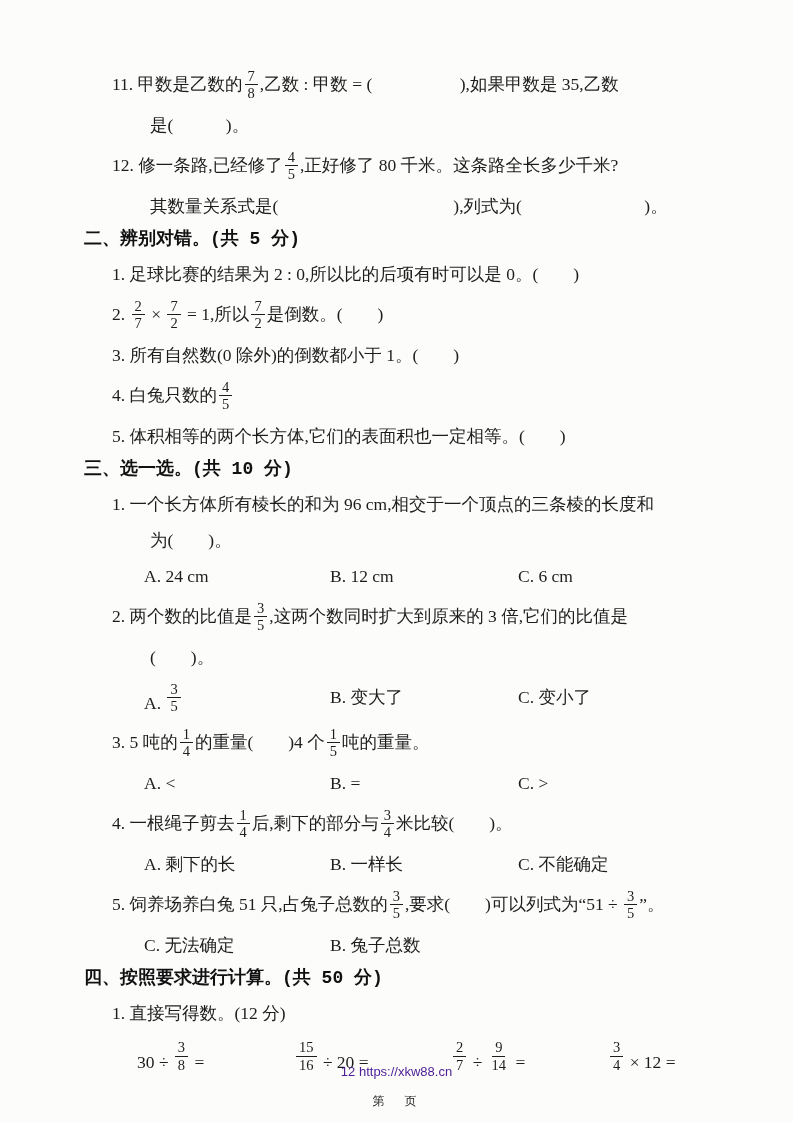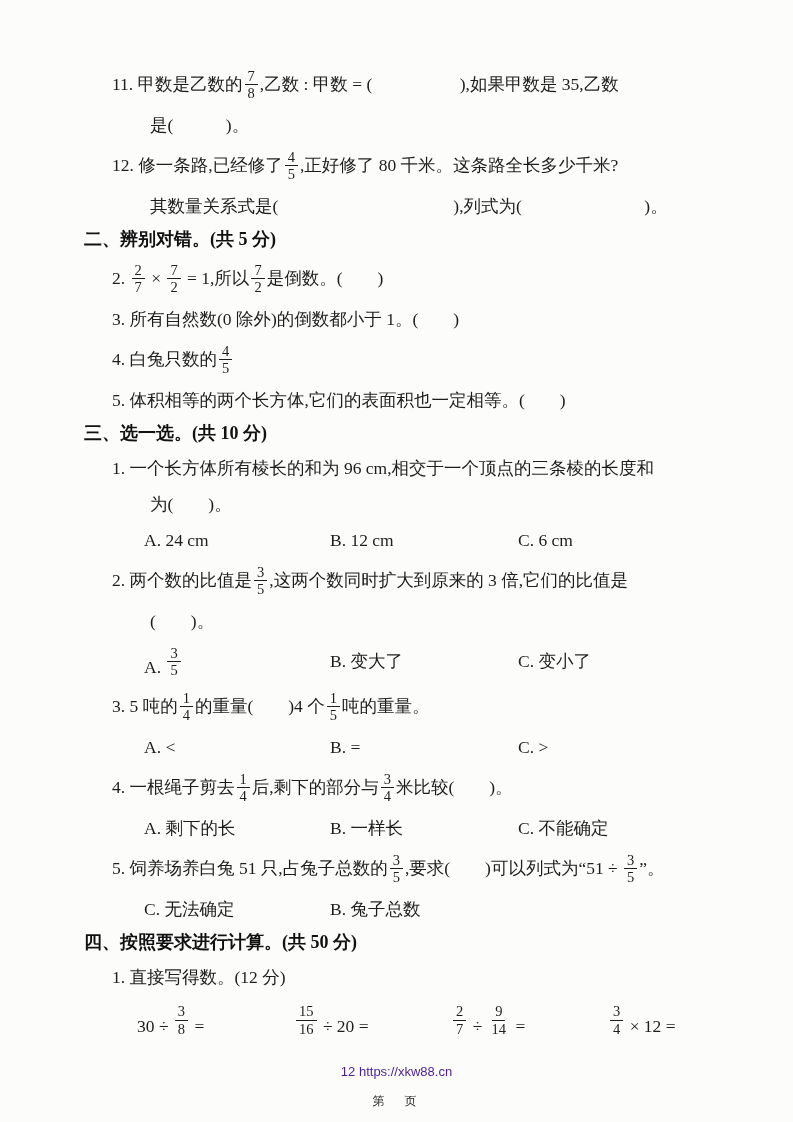--- a/index.html
+++ b/index.html
@@ -14,21 +14,21 @@
   }
   .content{padding-top:62px;}
   .line{
     display:flex;align-items:center;flex-wrap:nowrap;
     font-size:17.5px;line-height:1.2;
   }
   .line.plain{height:36px;}
   .line.frac{height:45px;}
   .line.heading{
     height:32px;
-    font-family:Liberation Serif, serif;
+    font-family:Liberation Mono, monospace;
     font-weight:700;font-size:18px;color:#111;
   }
   .line.calc{height:50px;}
   .ind-section{padding-left:84px;}
   .ind-item{padding-left:112px;}
   .ind-cont{padding-left:150px;}
   .line.options{display:grid;grid-template-columns:186px 188px 1fr;padding-left:144px;align-items:center;}
   .line.calc-row{display:grid;grid-template-columns:157px 157px 157px 1fr;padding-left:105px;align-items:center;margin-left:32px;}
   .cell{display:flex;align-items:flex-end;white-space:pre;}
   .txt{white-space:pre;}
@@ -74,20 +74,23 @@
           <span class="den">5</span>
         </span>
         <span class="txt">,正好修了 80 千米。这条路全长多少千米?</span>
       </div>
       <div class="line plain ind-cont">
         <span class="txt">其数量关系式是(　　　　　　　　　　),列式为(　　　　　　　)。</span>
       </div>
       <div class="line heading ind-section">
         <span class="txt">二、辨别对错。(共 5 分)</span>
       </div>
+      <div class="line plain ind-item">
+        <span class="txt">1. 足球比赛的结果为 2 : 0,所以比的后项有时可以是 0。(　　)</span>
+      </div>
       <div class="line frac ind-item">
         <span class="txt">2. </span>
         <span class="frac-el">
           <span class="num">2</span>
           <span class="den">7</span>
         </span>
         <span class="txt"> × </span>
         <span class="frac-el">
           <span class="num">7</span>
           <span class="den">2</span>

